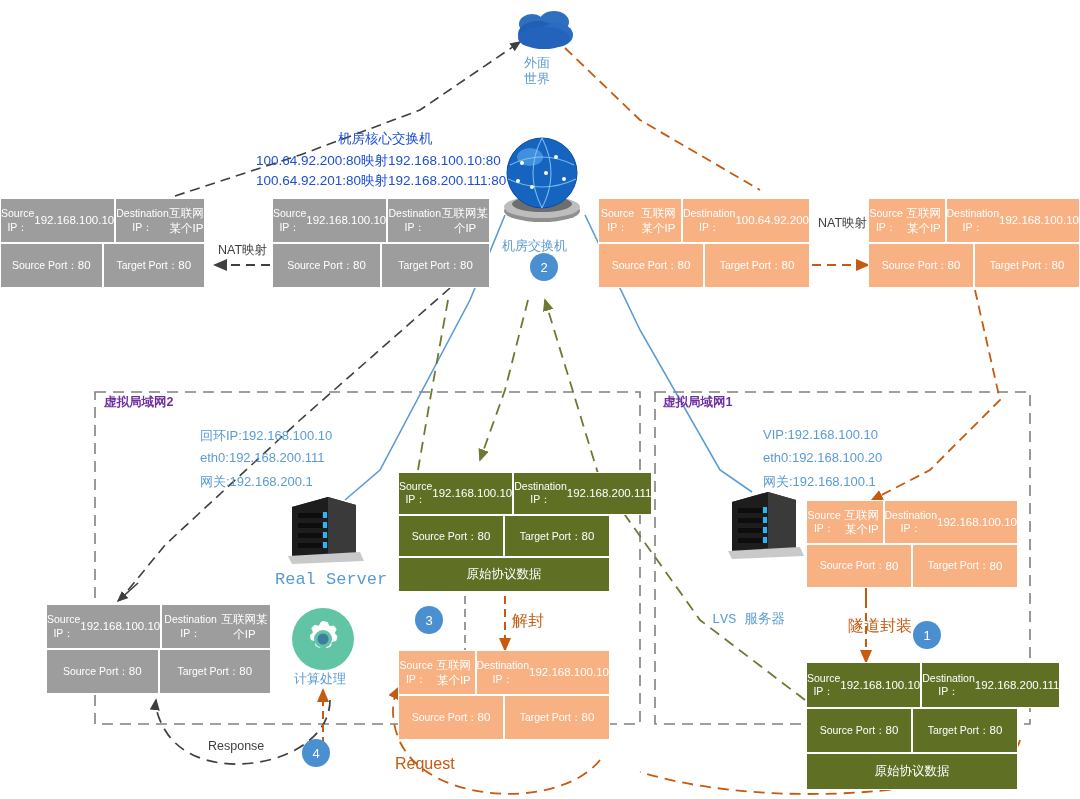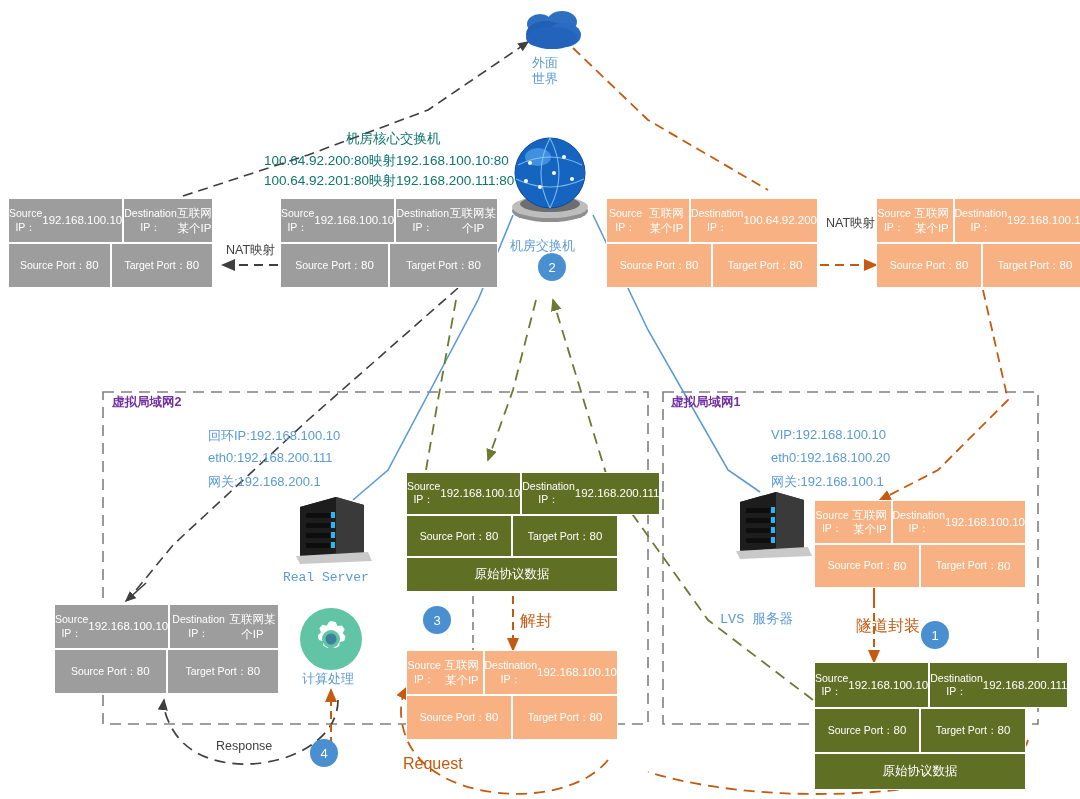--- a/index.html
+++ b/index.html
@@ -1,39 +1,39 @@
 <!DOCTYPE html>
 <html><head>
 <meta charset="utf-8">
 <style>
   html,body{margin:0;padding:0;background:#ffffff;}
   body{width:1080px;height:799px;position:relative;overflow:hidden;
        font-family:"Liberation Sans","DejaVu Sans",sans-serif;}
-  .stage{position:absolute;left:8px;top:0;width:888px;height:799px;}
+  .stage{position:absolute;left:0;top:0;width:888px;height:799px;}
   svg.layer{position:absolute;left:0;top:0;width:1080px;height:799px;pointer-events:none;}
 
   
   .pkt{position:absolute;display:flex;flex-direction:column;box-sizing:border-box;}
   .pkt .row{display:flex;flex:1;}
   .pkt .cell{flex:1;display:flex;align-items:center;justify-content:center;
              box-sizing:border-box;line-height:1.25;text-align:center;color:#ffffff;}
   .pkt .cell .k{font-size:10.5px;}
   .pkt .cell .v{font-size:11.5px;}
   .pkt .full{display:flex;align-items:center;justify-content:center;color:#fff;font-size:12.5px;}
 
   .gray  .cell{background:#9d9d9d;border:1px solid #ffffff;}
   .orange .cell{background:#f7b183;border:1px solid #ffffff;}
   .green .cell{background:#5f6f २;}
   .green .cell{background:#5f7025;border:1px solid #ffffff;}
   .green .full{background:#5f7025;border:1px solid #ffffff;}
 
   
   .lbl{position:absolute;white-space:nowrap;}
   .blue-txt{color:#5b9bd5;font-size:13px;}
-  .blue-core{color:#0f766e;font-size:13.5px;}
+  .blue-core{color:#1d4ed8;font-size:13.5px;}
   .purple{color:#7030a0;font-size:12.5px;font-weight:bold;}
   .dark-txt{color:#3f3f3f;font-size:12.5px;}
   .orange-txt{color:#c55a11;font-size:16px;}
   .mono{font-family:"Liberation Mono","DejaVu Sans Mono",monospace;}
 
   
   .badge{position:absolute;width:28px;height:28px;border-radius:50%;background:#4a8fd0;
          color:#ffffff;font-size:13px;display:flex;align-items:center;justify-content:center;}
 
   
@@ -259,21 +259,21 @@
       <rect x="20" y="30" width="24" height="5" fill="#0d0d0d"></rect>
       <rect x="20" y="40" width="24" height="5" fill="#0d0d0d"></rect>
       <rect x="20" y="50" width="24" height="5" fill="#0d0d0d"></rect>
       <rect x="45" y="19" width="4" height="6" fill="#29b6f6"></rect>
       <rect x="45" y="29" width="4" height="6" fill="#29b6f6"></rect>
       <rect x="45" y="39" width="4" height="6" fill="#29b6f6"></rect>
       <rect x="45" y="49" width="4" height="6" fill="#29b6f6"></rect>
       <polygon points="10,63 82,59 86,68 14,71" fill="#c9c9c9"></polygon>
     </svg>
   </div>
-  <div class="lbl blue-txt mono" style="left:275px;top:570px;font-size:13px;">Real Server</div>
+  <div class="lbl blue-txt mono" style="left:275px;top:570px;font-size:17px;">Real Server</div>
 
   <div class="srv" style="left:718px;top:488px;">
     <svg width="92" height="72" viewBox="0 0 92 72">
       <polygon points="14,14 50,4 78,12 78,60 14,64" fill="#2b2b2b"></polygon>
       <polygon points="14,14 50,4 50,60 14,64" fill="#1d1d1d"></polygon>
       <polygon points="50,4 78,12 78,60 50,60" fill="#3a3a3a"></polygon>
       <rect x="20" y="20" width="24" height="5" fill="#0d0d0d"></rect>
       <rect x="20" y="30" width="24" height="5" fill="#0d0d0d"></rect>
       <rect x="20" y="40" width="24" height="5" fill="#0d0d0d"></rect>
       <rect x="20" y="50" width="24" height="5" fill="#0d0d0d"></rect>

